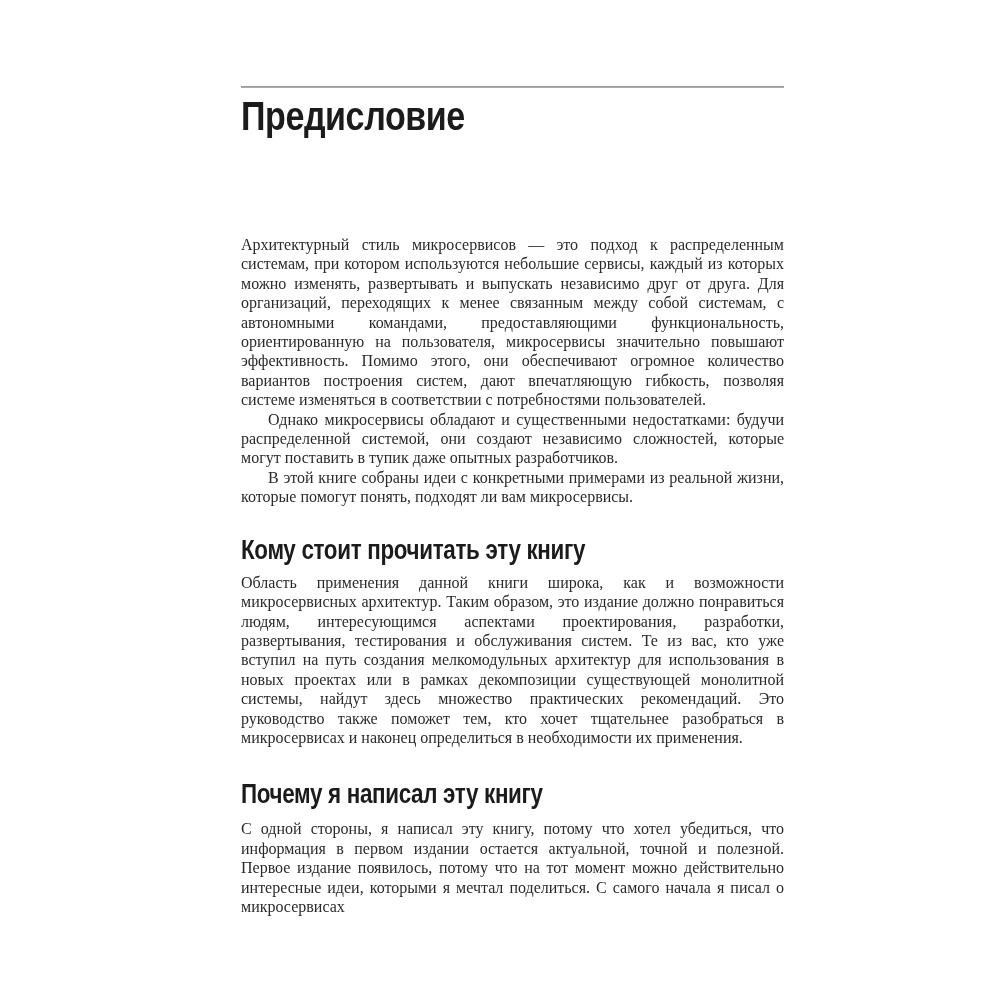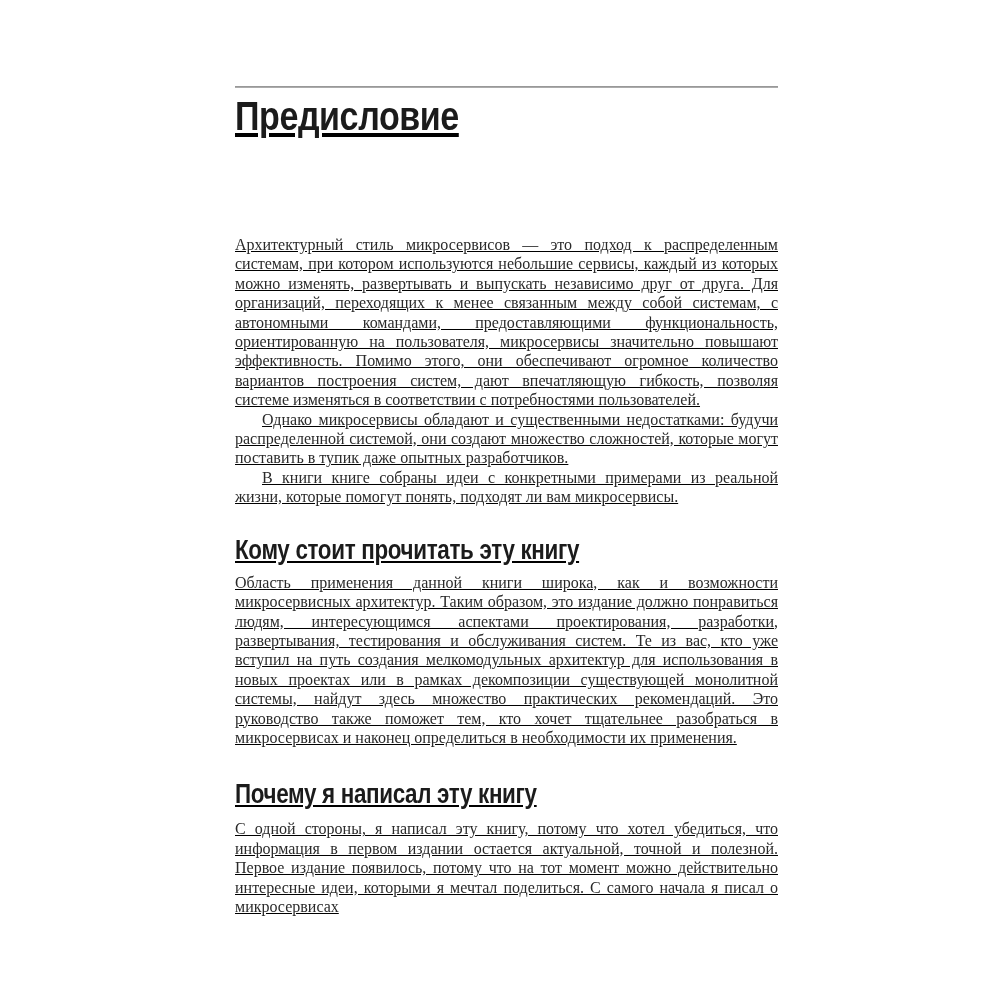--- a/index.html
+++ b/index.html
@@ -5,25 +5,24 @@
   html, body {
     margin: 0;
     padding: 0;
     background: #ffffff;
     width: 1000px;
     height: 1000px;
     overflow: hidden;
   }
   .page {
     position: absolute;
-    left: 235px;
+    left: 241px;
     top: 86px;
     width: 543px;
     font-family: "Liberation Serif", serif;
-    text-decoration: underline;
   }
   .rule {
     height: 2px;
     background: linear-gradient(#8f8f8f, #b5b5b5);
     margin: 0;
   }
   h1.chapter-title {
     margin: 8px 0 0 0;
     font-family: "Liberation Sans", sans-serif;
     font-weight: bold;
@@ -65,23 +64,23 @@
 <body>
 
 <div class="page">
 
   <div class="rule"></div>
 
   <h1 class="chapter-title">Предисловие</h1>
 
   <p class="body first-after-title">Архитектурный стиль микросервисов — это подход к распределенным системам, при котором используются небольшие сервисы, каждый из которых можно изменять, развертывать и выпускать независимо друг от друга. Для организаций, переходящих к менее связанным между собой системам, с автономными командами, предоставляющими функциональность, ориентированную на пользователя, микросервисы значительно повышают эффективность. Помимо этого, они обеспечивают огромное количество вариантов построения систем, дают впечатляющую гибкость, позволяя системе изменяться в соответствии с потребностями пользователей.</p>
 
-  <p class="body indent">Однако микросервисы обладают и существенными недостатками: будучи распределенной системой, они создают множество сложностей, которые могут поставить в тупик даже опытных разработчиков.</p>
+  <p class="body indent">Однако микросервисы обладают и существенными недостатками: будучи распределенной системой, они создают независимо сложностей, которые могут поставить в тупик даже опытных разработчиков.</p>
 
-  <p class="body indent">В книги книге собраны идеи с конкретными примерами из реальной жизни, которые помогут понять, подходят ли вам микросервисы.</p>
+  <p class="body indent">В этой книге собраны идеи с конкретными примерами из реальной жизни, которые помогут понять, подходят ли вам микросервисы.</p>
 
   <h2 class="section-heading">Кому стоит прочитать эту книгу</h2>
 
   <p class="body">Область применения данной книги широка, как и возможности микросервисных архитектур. Таким образом, это издание должно понравиться людям, интересующимся аспектами проектирования, разработки, развертывания, тестирования и обслуживания систем. Те из вас, кто уже вступил на путь создания мелкомодульных архитектур для использования в новых проектах или в рамках декомпозиции существующей монолитной системы, найдут здесь множество практических рекомендаций. Это руководство также поможет тем, кто хочет тщательнее разобраться в микросервисах и наконец определиться в необходимости их применения.</p>
 
   <h2 class="section-heading second">Почему я написал эту книгу</h2>
 
   <p class="body">С одной стороны, я написал эту книгу, потому что хотел убедиться, что информация в первом издании остается актуальной, точной и полезной. Первое издание появилось, потому что на тот момент можно действительно интересные идеи, которыми я мечтал поделиться. С самого начала я писал о микросервисах</p>
 
 </div>

